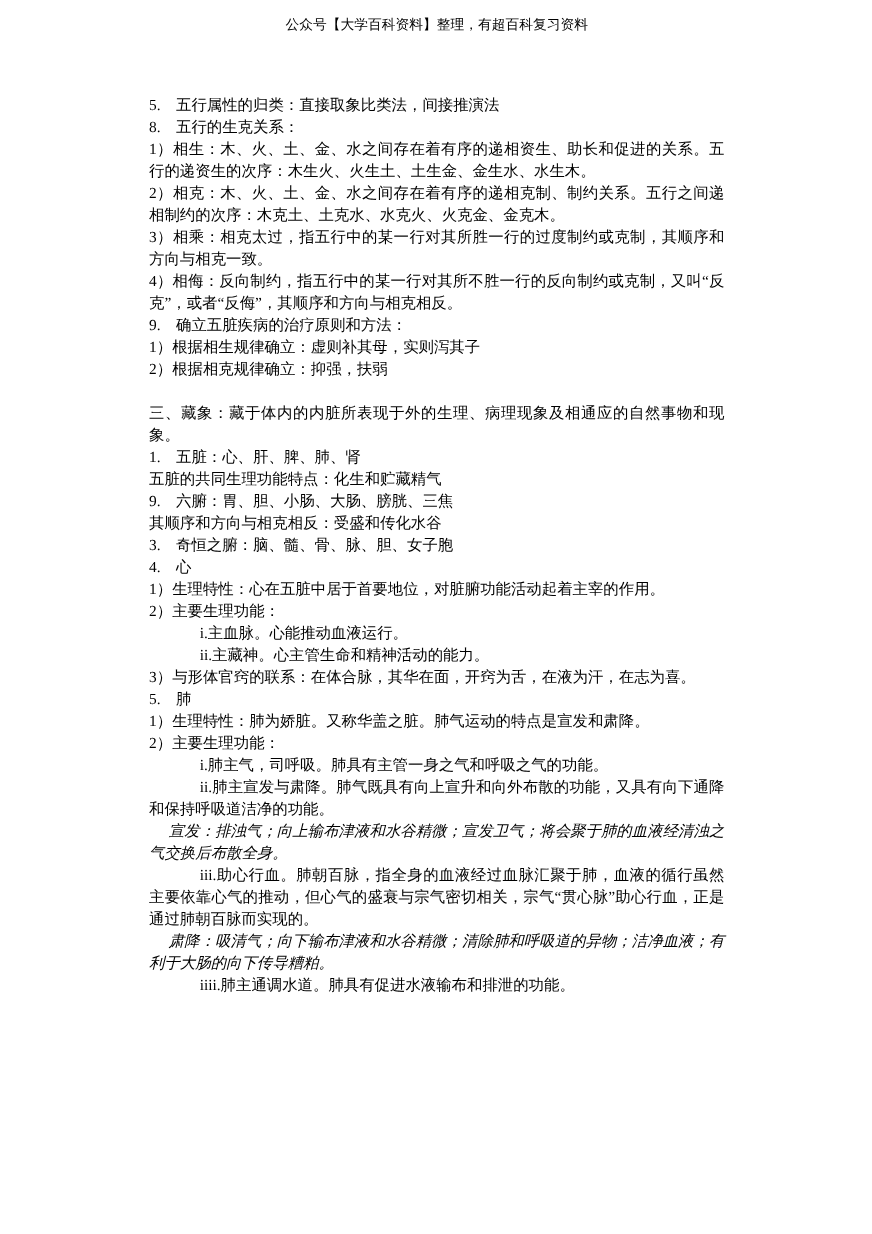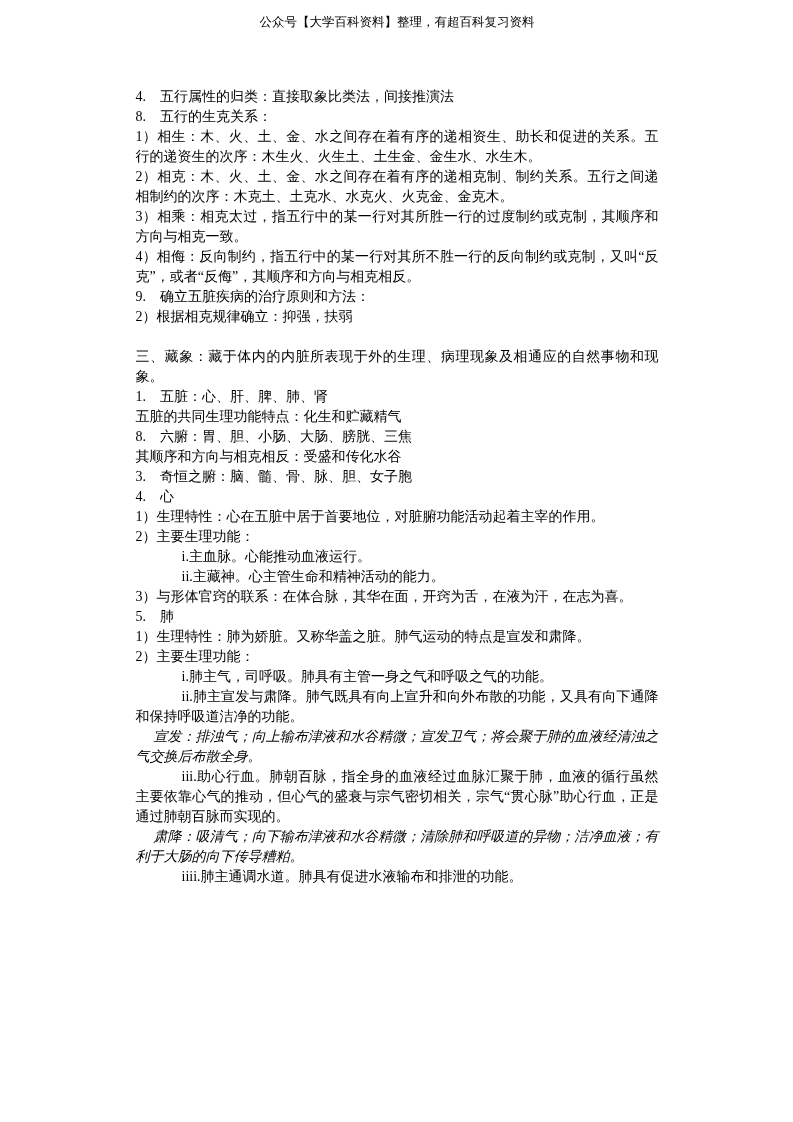--- a/index.html
+++ b/index.html
@@ -40,33 +40,34 @@
   .indent-none  { text-indent: 0; }
   .indent-small { text-indent: 18px; font-style: italic; }
   .indent-tab   { text-indent: 46px; font-family: Liberation Serif, serif; }
 </style>
 </head>
 <body>
 
 <div class="page">
   <div class="doc-header">公众号【大学百科资料】整理，有超百科复习资料</div>
   <div class="doc-body">
-      <p class="doc-line indent-none">4.　五行属性的归类：直接取象比类法，间接推演法</p>
+      <p class="doc-line indent-none">5.　五行属性的归类：直接取象比类法，间接推演法</p>
       <p class="doc-line indent-none">8.　五行的生克关系：</p>
       <p class="doc-line indent-none">1）相生：木、火、土、金、水之间存在着有序的递相资生、助长和促进的关系。五行的递资生的次序：木生火、火生土、土生金、金生水、水生木。</p>
       <p class="doc-line indent-none">2）相克：木、火、土、金、水之间存在着有序的递相克制、制约关系。五行之间递相制约的次序：木克土、土克水、水克火、火克金、金克木。</p>
       <p class="doc-line indent-none">3）相乘：相克太过，指五行中的某一行对其所胜一行的过度制约或克制，其顺序和方向与相克一致。</p>
       <p class="doc-line indent-none">4）相侮：反向制约，指五行中的某一行对其所不胜一行的反向制约或克制，又叫“反克”，或者“反侮”，其顺序和方向与相克相反。</p>
       <p class="doc-line indent-none">9.　确立五脏疾病的治疗原则和方法：</p>
+      <p class="doc-line indent-none">1）根据相生规律确立：虚则补其母，实则泻其子</p>
       <p class="doc-line indent-none">2）根据相克规律确立：抑强，扶弱</p>
       <p class="doc-line indent-none"></p>
       <p class="doc-line indent-none">三、藏象：藏于体内的内脏所表现于外的生理、病理现象及相通应的自然事物和现象。</p>
       <p class="doc-line indent-none">1.　五脏：心、肝、脾、肺、肾</p>
       <p class="doc-line indent-none">五脏的共同生理功能特点：化生和贮藏精气</p>
-      <p class="doc-line indent-none">8.　六腑：胃、胆、小肠、大肠、膀胱、三焦</p>
+      <p class="doc-line indent-none">9.　六腑：胃、胆、小肠、大肠、膀胱、三焦</p>
       <p class="doc-line indent-none">其顺序和方向与相克相反：受盛和传化水谷</p>
       <p class="doc-line indent-none">3.　奇恒之腑：脑、髓、骨、脉、胆、女子胞</p>
       <p class="doc-line indent-none">4.　心</p>
       <p class="doc-line indent-none">1）生理特性：心在五脏中居于首要地位，对脏腑功能活动起着主宰的作用。</p>
       <p class="doc-line indent-none">2）主要生理功能：</p>
       <p class="doc-line indent-tab">i.主血脉。心能推动血液运行。</p>
       <p class="doc-line indent-tab">ii.主藏神。心主管生命和精神活动的能力。</p>
       <p class="doc-line indent-none">3）与形体官窍的联系：在体合脉，其华在面，开窍为舌，在液为汗，在志为喜。</p>
       <p class="doc-line indent-none">5.　肺</p>
       <p class="doc-line indent-none">1）生理特性：肺为娇脏。又称华盖之脏。肺气运动的特点是宣发和肃降。</p>

